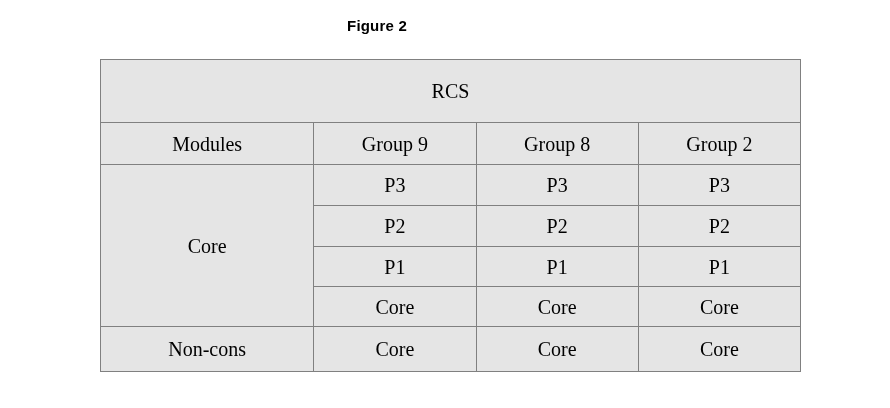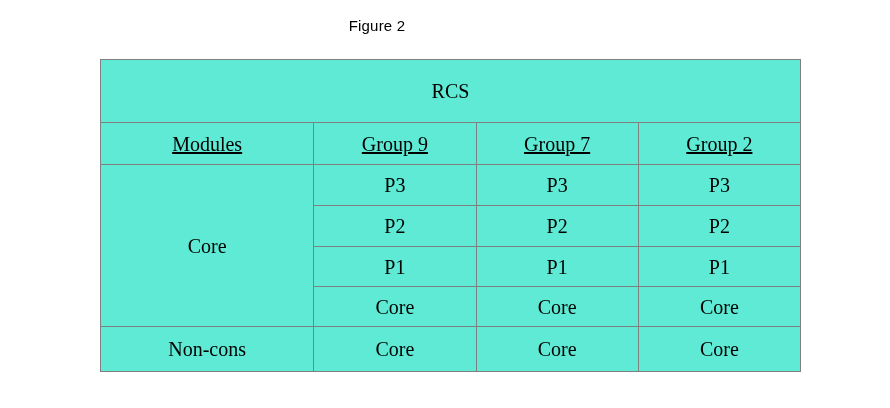--- a/index.html
+++ b/index.html
@@ -15,21 +15,21 @@
     -webkit-font-smoothing: antialiased;
   }
 
   #figure-title {
     position: absolute;
     left: 0;
     top: 17px;
     width: 754px;
     text-align: center;
     font-family: "Liberation Sans", sans-serif;
-    font-weight: normal;
+    font-weight: bold;
     font-size: 15px;
     color: #000000;
     letter-spacing: 0.2px;
   }
 
   #matrix-table {
     position: absolute;
     left: 100px;
     top: 59px;
     width: 701px;
@@ -39,30 +39,30 @@
     font-size: 20px;
     color: #000000;
   }
 
   #matrix-table td {
     border: 1px solid #808080;
     padding: 0;
     text-align: center;
     vertical-align: middle;
     line-height: 1;
-    background: #5eead4;
+    background: #e5e5e5;
   }
 
   
   col.c-modules { width: 213px; }
   col.c-group   { width: 162px; }
 
   
   tr.row-rcs td     { height: 62px; }
-  tr.row-groups td  { height: 41px; text-decoration: underline; }
+  tr.row-groups td  { height: 41px; }
   tr.row-p3 td,
   tr.row-p2 td      { height: 40px; }
   tr.row-p1 td,
   tr.row-core td    { height: 39px; }
   tr.row-noncons td { height: 44px; }
 
   
   td.rcs-cell {
     text-align: center;
     vertical-align: middle;
@@ -104,21 +104,21 @@
     <col class="c-group">
   </colgroup>
   <tbody>
     <tr class="row-rcs">
       <td class="rcs-cell" colspan="4">RCS</td>
     </tr>
 
     <tr class="row-groups">
       <td class="hdr-cell">Modules</td>
       <td class="hdr-cell">Group 9</td>
-      <td class="hdr-cell">Group 7</td>
+      <td class="hdr-cell">Group 8</td>
       <td class="hdr-cell">Group 2</td>
     </tr>
 
     <tr class="row-p3">
       <td class="cons-cell" rowspan="4">Core</td>
       <td>P3</td>
       <td>P3</td>
       <td class="hl">P3</td>
     </tr>
 

